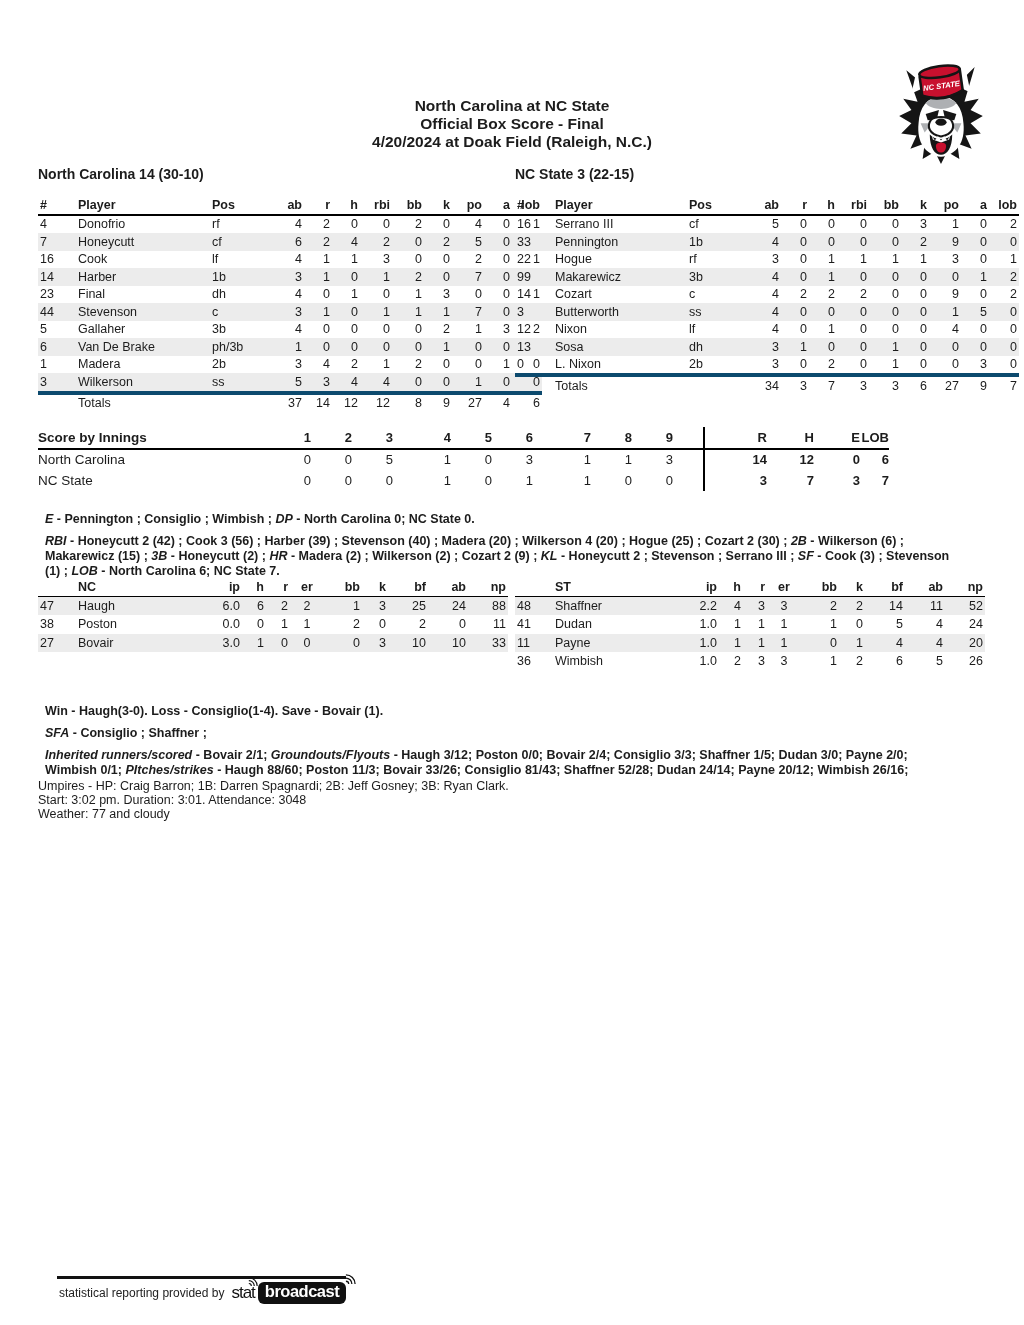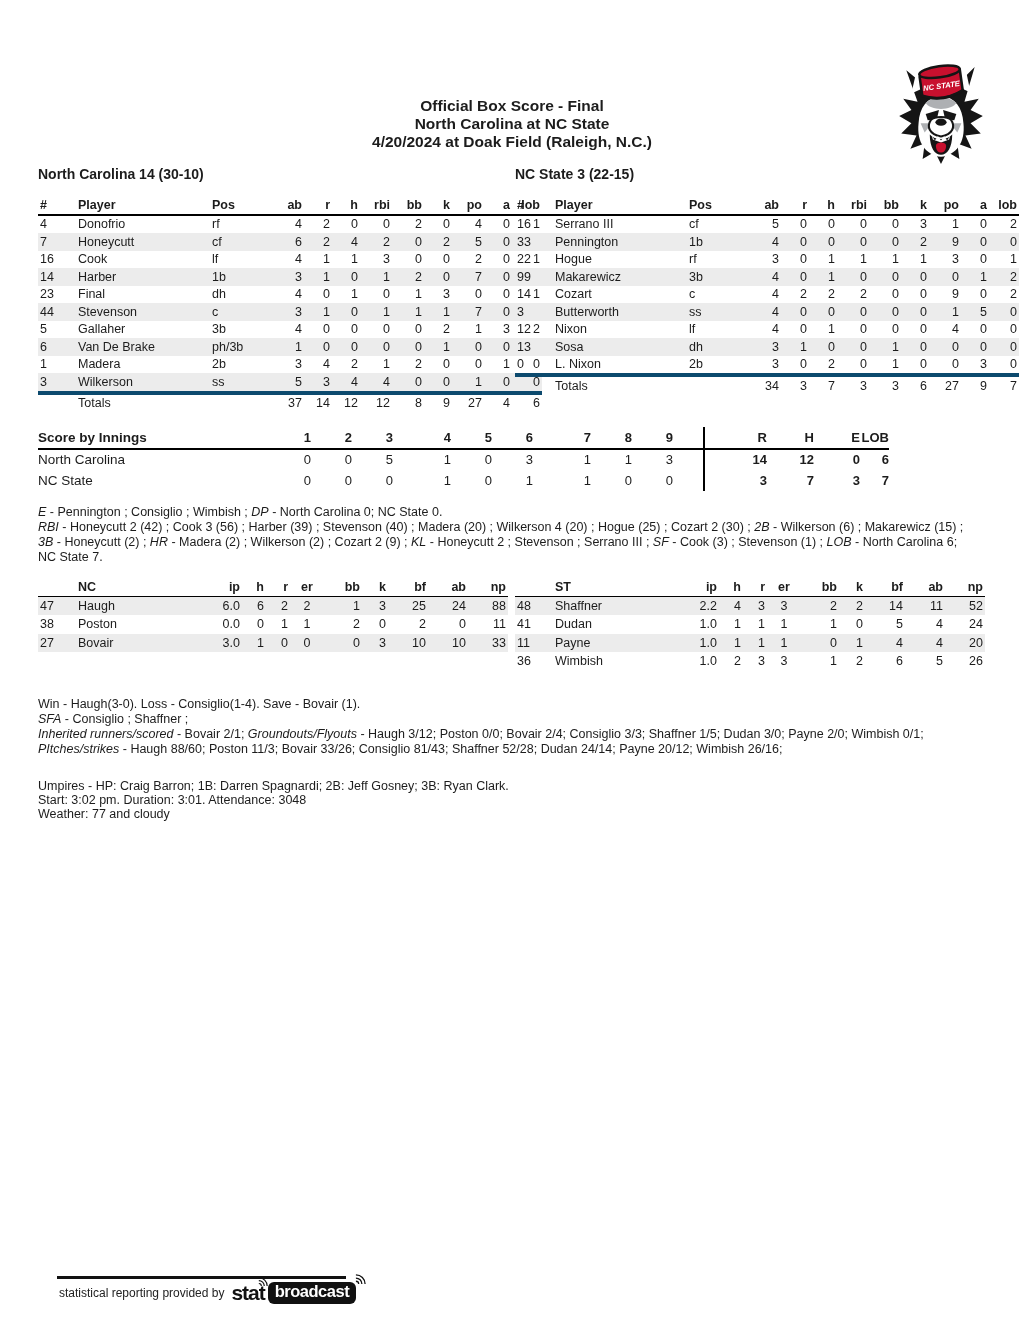--- a/index.html
+++ b/index.html
@@ -49,21 +49,21 @@
   .inn .ig{width:58px;text-align:right;}
   .inn .sp{width:30px;border-right:2px solid #000;}
   .inn .t0{width:62px;}
   .inn .t1{width:47px;}
   .inn .t2{width:46px;}
   .inn .t3{width:29px;}
   .inn .tot{text-align:right;font-weight:bold;}
 
   
   .notes{position:absolute;left:38px;width:928px;font-size:12.5px;line-height:14.9px;}
-  .notes p{margin:0;}
+  .notes p{margin:7px;font-weight:bold;}
   #notes-top{top:505px;}
   #notes-bottom{top:697px;}
   #game-info{position:absolute;left:38px;top:779px;font-size:12.5px;line-height:14px;}
 
   
   .pit{position:absolute;width:426px;font-size:12.5px;}
   #pit-away{left:38px;top:578px;}
   #pit-home{left:515px;top:578px;}
   .pit th,.pit td{padding:0 2px;height:18.2px;white-space:nowrap;font-weight:normal;}
   .pit thead th{font-weight:bold;border-bottom:1.5px solid #000;}
@@ -77,33 +77,33 @@
   .pit .c6{width:34px;text-align:right;}
   .pit .c7{width:22px;text-align:right;}
   .pit .c8{width:36px;text-align:right;}
   .pit .c9{width:36px;text-align:right;}
   .pit .c10{width:36px;text-align:right;}
 
   
   .footer-rule{position:absolute;left:57px;top:1276px;width:289px;height:3px;background:#111;}
   .footer{position:absolute;left:59px;top:1282px;display:flex;align-items:center;}
   .footer-text{font-size:12px;color:#222;margin-right:7px;}
-  .sb-stat{position:relative;font-weight:bold;font-size:21px;letter-spacing:-1px;color:#111;line-height:20px;}
+  .sb-stat{position:relative;font-weight:normal;font-size:17px;letter-spacing:-1px;color:#111;line-height:20px;}
   .sb-stat .arcs{position:absolute;top:-7px;right:-3px;width:10px;height:10px;}
   .sb-box{position:relative;background:#111;color:#fff;font-weight:bold;font-size:16.5px;letter-spacing:-0.5px;padding:0 7px 3px;border-radius:6px;margin-left:3px;line-height:19px;}
   .sb-box .arcs{position:absolute;top:-9px;right:-10px;width:11px;height:11px;}
 </style>
 </head>
 <body>
 
 <div class="page">
 
   <div class="titles">
+    <div>North Carolina at NC State</div>
     <div>Official Box Score - Final</div>
-    <div>North Carolina at NC State</div>
     <div>4/20/2024 at Doak Field (Raleigh, N.C.)</div>
   </div>
 
   <svg class="wolf" viewBox="0 0 92 100" aria-hidden="true">
 
     <path fill="#151515" d="M46,100 L40,88 L28,95 L30,80 L16,85 L22,72 L7,70 L17,60 L5,53 L17,47 L9,36 L23,39 L12,8 L36,28 L46,24 L56,28 L79,5 L69,39 L83,36 L75,47 L87,53 L75,60 L85,70 L70,72 L76,85 L62,80 L64,95 L52,88 Z"></path>
 
     <path fill="#fff" d="M17,31 L21,13 L32,24 Z"></path>
     <path fill="#fff" d="M75,30 L71,11 L60,23 Z"></path>
 

